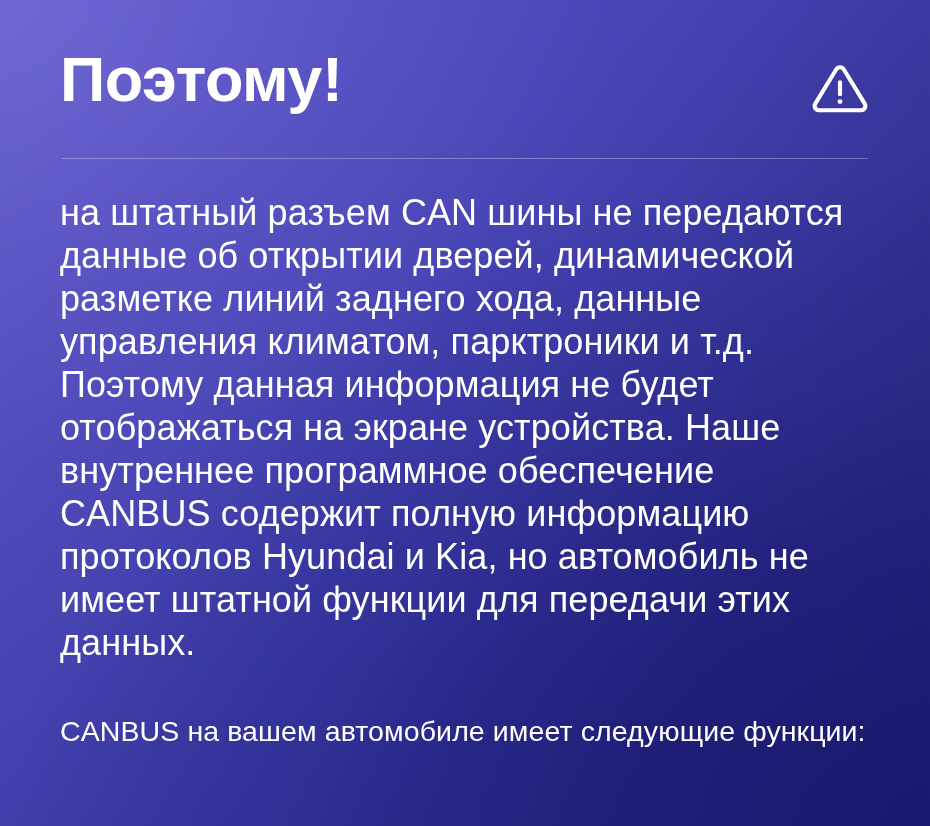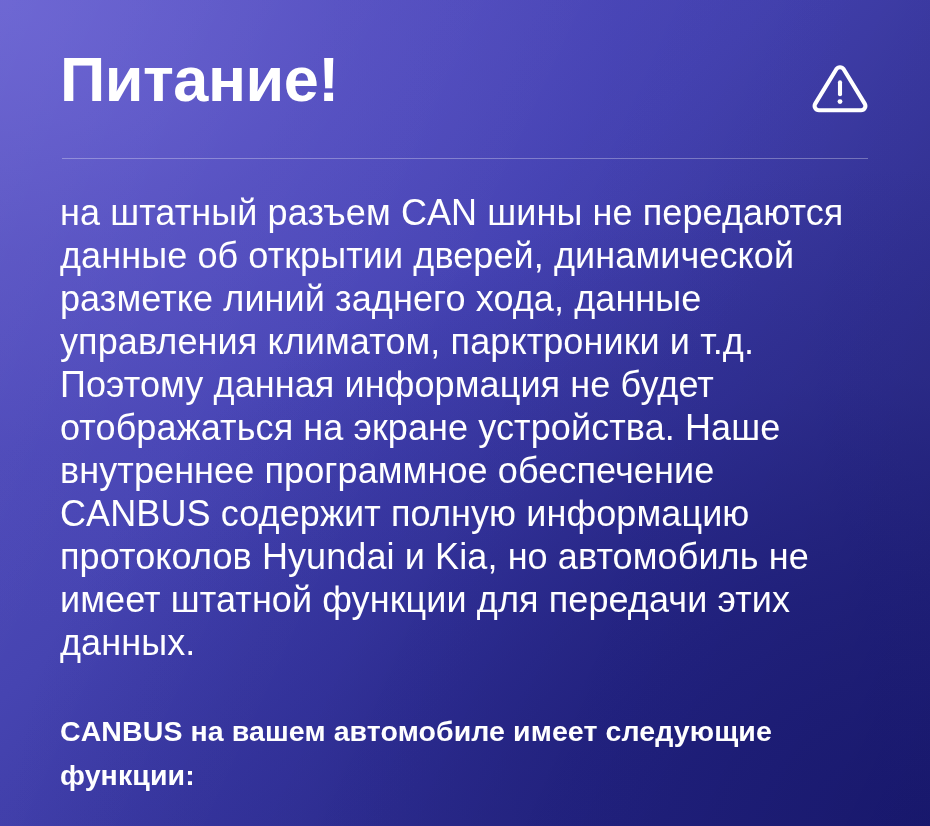--- a/index.html
+++ b/index.html
@@ -83,21 +83,20 @@
   .list-block {
     padding-top: 45px;
   }
 
   .list-intro {
     margin: 0;
     font-size: 28.5px;
     line-height: 44px;
     color: #ffffff;
     letter-spacing: 0.1px;
-    font-weight: bold;
   }
 
   .feature-list {
     list-style: none;
     margin: 0;
     padding: 0;
   }
 
   .feature-item {
     font-size: 28.5px;
@@ -109,21 +108,21 @@
 </style>
 </head>
 <body>
 
 <div class="banner">
   <div class="sheen"></div>
 
   <div class="content">
 
     <div class="header">
-      <h1 class="title">Питание!</h1>
+      <h1 class="title">Поэтому!</h1>
 
       <span class="warning-icon">
         <svg width="56" height="51" viewBox="0 0 56 51" fill="none" aria-hidden="true">
           <path d="M24.3 4.2 L3.3 38.6 a4.4 4.4 0 0 0 3.7 6.7 h42 a4.4 4.4 0 0 0 3.7 -6.7 L31.7 4.2 a4.4 4.4 0 0 0 -7.4 0 Z" stroke="#ffffff" stroke-width="4.1" stroke-linejoin="round" fill="none"></path>
           <path d="M28 17.3 V29.3" stroke="#ffffff" stroke-width="4.1" stroke-linecap="round"></path>
           <circle cx="28" cy="36.6" r="2.45" fill="#ffffff"></circle>
         </svg>
       </span>
     </div>
 

